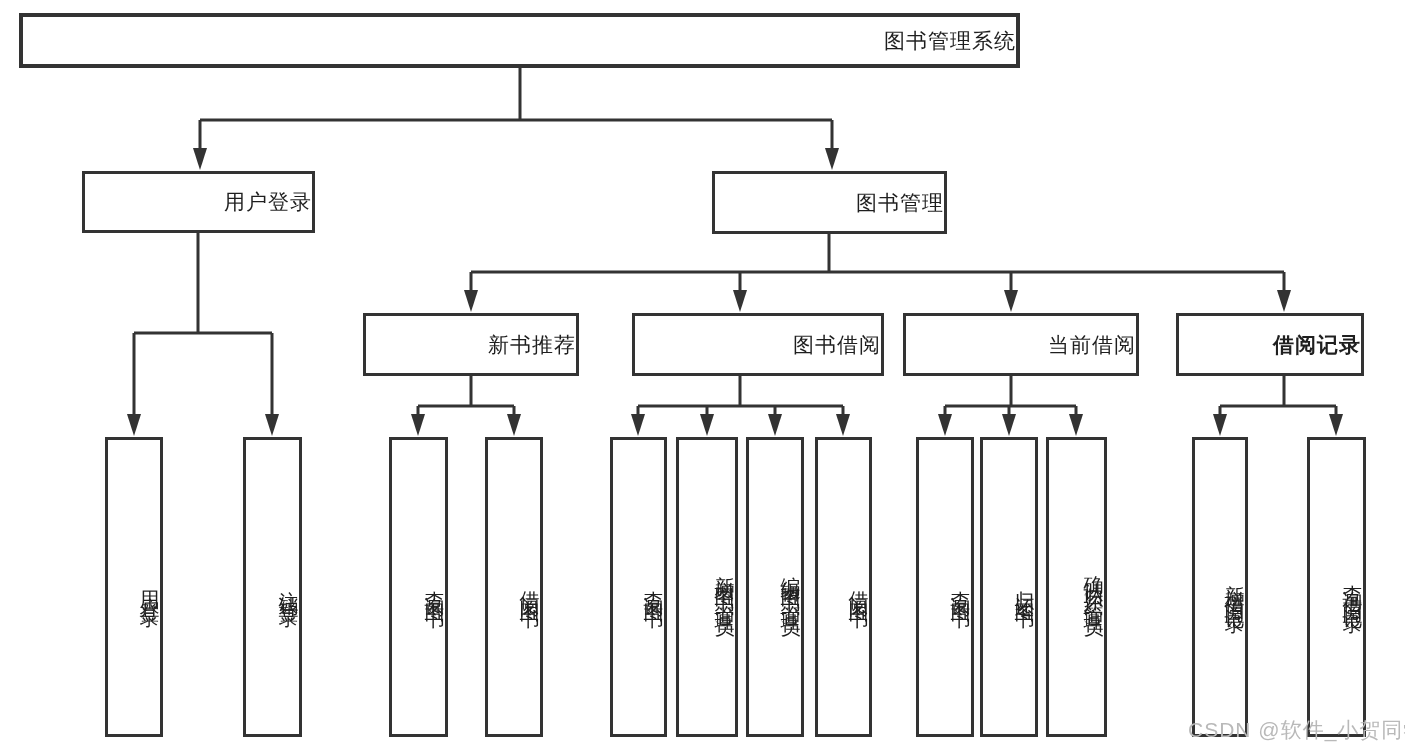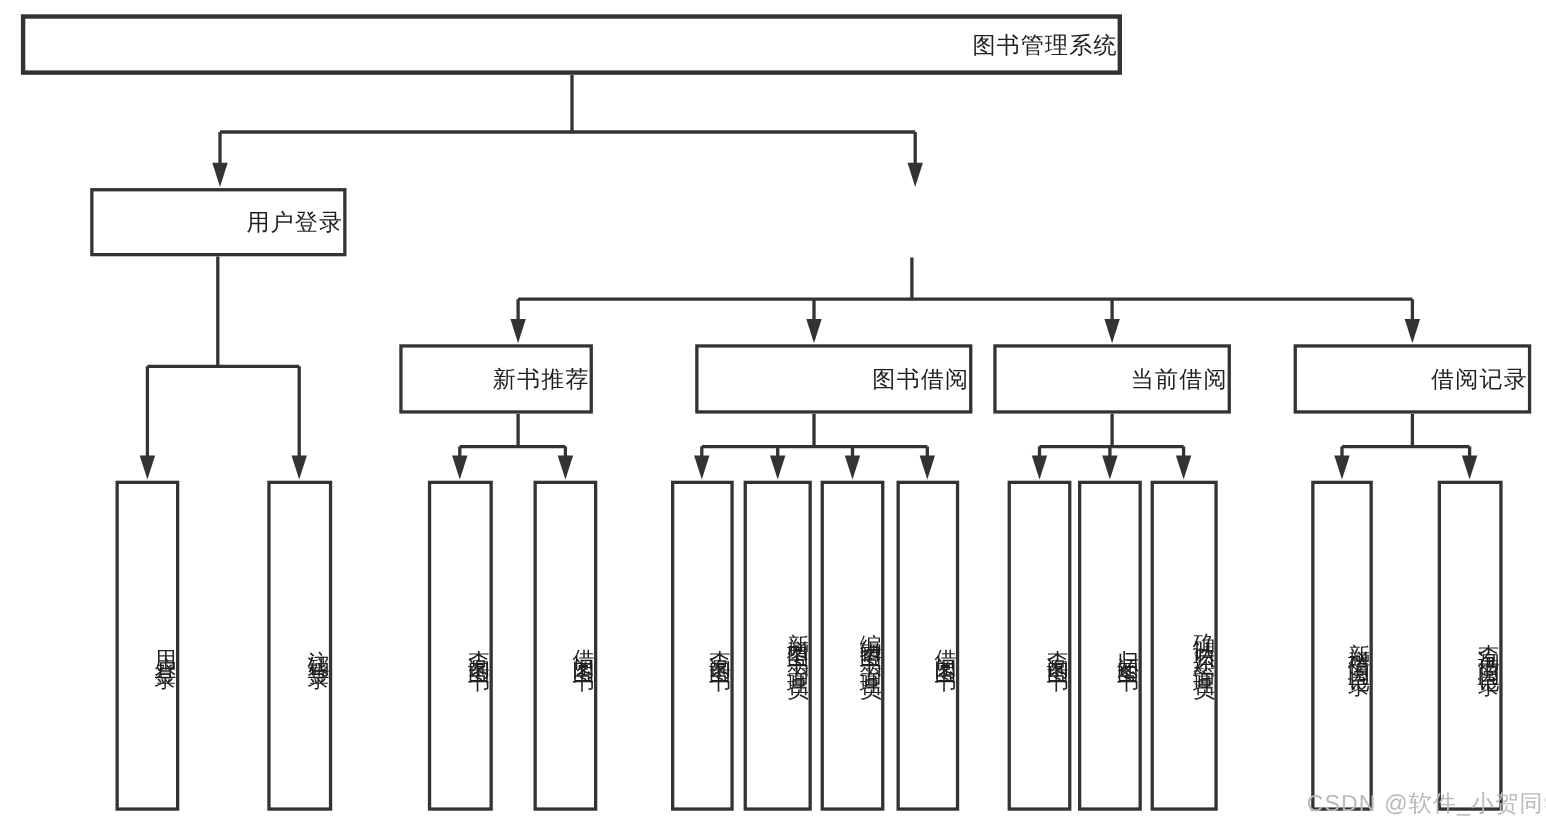--- a/index.html
+++ b/index.html
@@ -51,24 +51,24 @@
     z-index: 3;
     font-size: 21px;
     color: var(--wm);
     white-space: nowrap;
     letter-spacing: 1px;
   }
   
   #root-box      { left: 19px;  top: 13px;  width: 1001px; height: 55px; border-width: 4px; }
   #n-user        { left: 82px;  top: 171px; width: 233px;  height: 62px; }
   #n-book        { left: 712px; top: 171px; width: 235px;  height: 63px; }
-  #n-newrec      { left: 363px; top: 313px; width: 176px;  height: 63px; }
+  #n-newrec      { left: 363px; top: 313px; width: 216px;  height: 63px; }
   #n-borrow      { left: 632px; top: 313px; width: 252px;  height: 63px; }
-  #n-current     { left: 903px; top: 313px; width: 216px;  height: 63px; }
-  #n-records     { left: 1176px;top: 313px; width: 216px;  height: 63px; }
+  #n-current     { left: 903px; top: 313px; width: 236px;  height: 63px; }
+  #n-records     { left: 1176px;top: 313px; width: 188px;  height: 63px; font-weight: bold; }
   .leaf          { top: 437px; height: 300px; }
   #lf-login      { left: 105px;  width: 58px; }
   #lf-logout     { left: 243px;  width: 59px; }
   #lf-query1     { left: 389px;  width: 59px; }
   #lf-borrow1    { left: 485px;  width: 58px; }
   #lf-query2     { left: 610px;  width: 57px; }
   #lf-addbook    { left: 676px;  width: 62px; }
   #lf-editbook   { left: 746px;  width: 58px; }
   #lf-borrow2    { left: 815px;  width: 57px; }
   #lf-query3     { left: 916px;  width: 58px; }
@@ -123,20 +123,23 @@
     </g>
   </svg>
 
   <div id="root-box" class="node h">
     <span>图书管理系统</span>
   </div>
 
   <div id="n-user" class="node h">
     <span>用户登录</span>
   </div>
+  <div id="n-book" class="node h">
+    <span>图书管理</span>
+  </div>
 
   <div id="n-newrec" class="node h">
     <span>新书推荐</span>
   </div>
   <div id="n-borrow" class="node h">
     <span>图书借阅</span>
   </div>
   <div id="n-current" class="node h">
     <span>当前借阅</span>
   </div>

